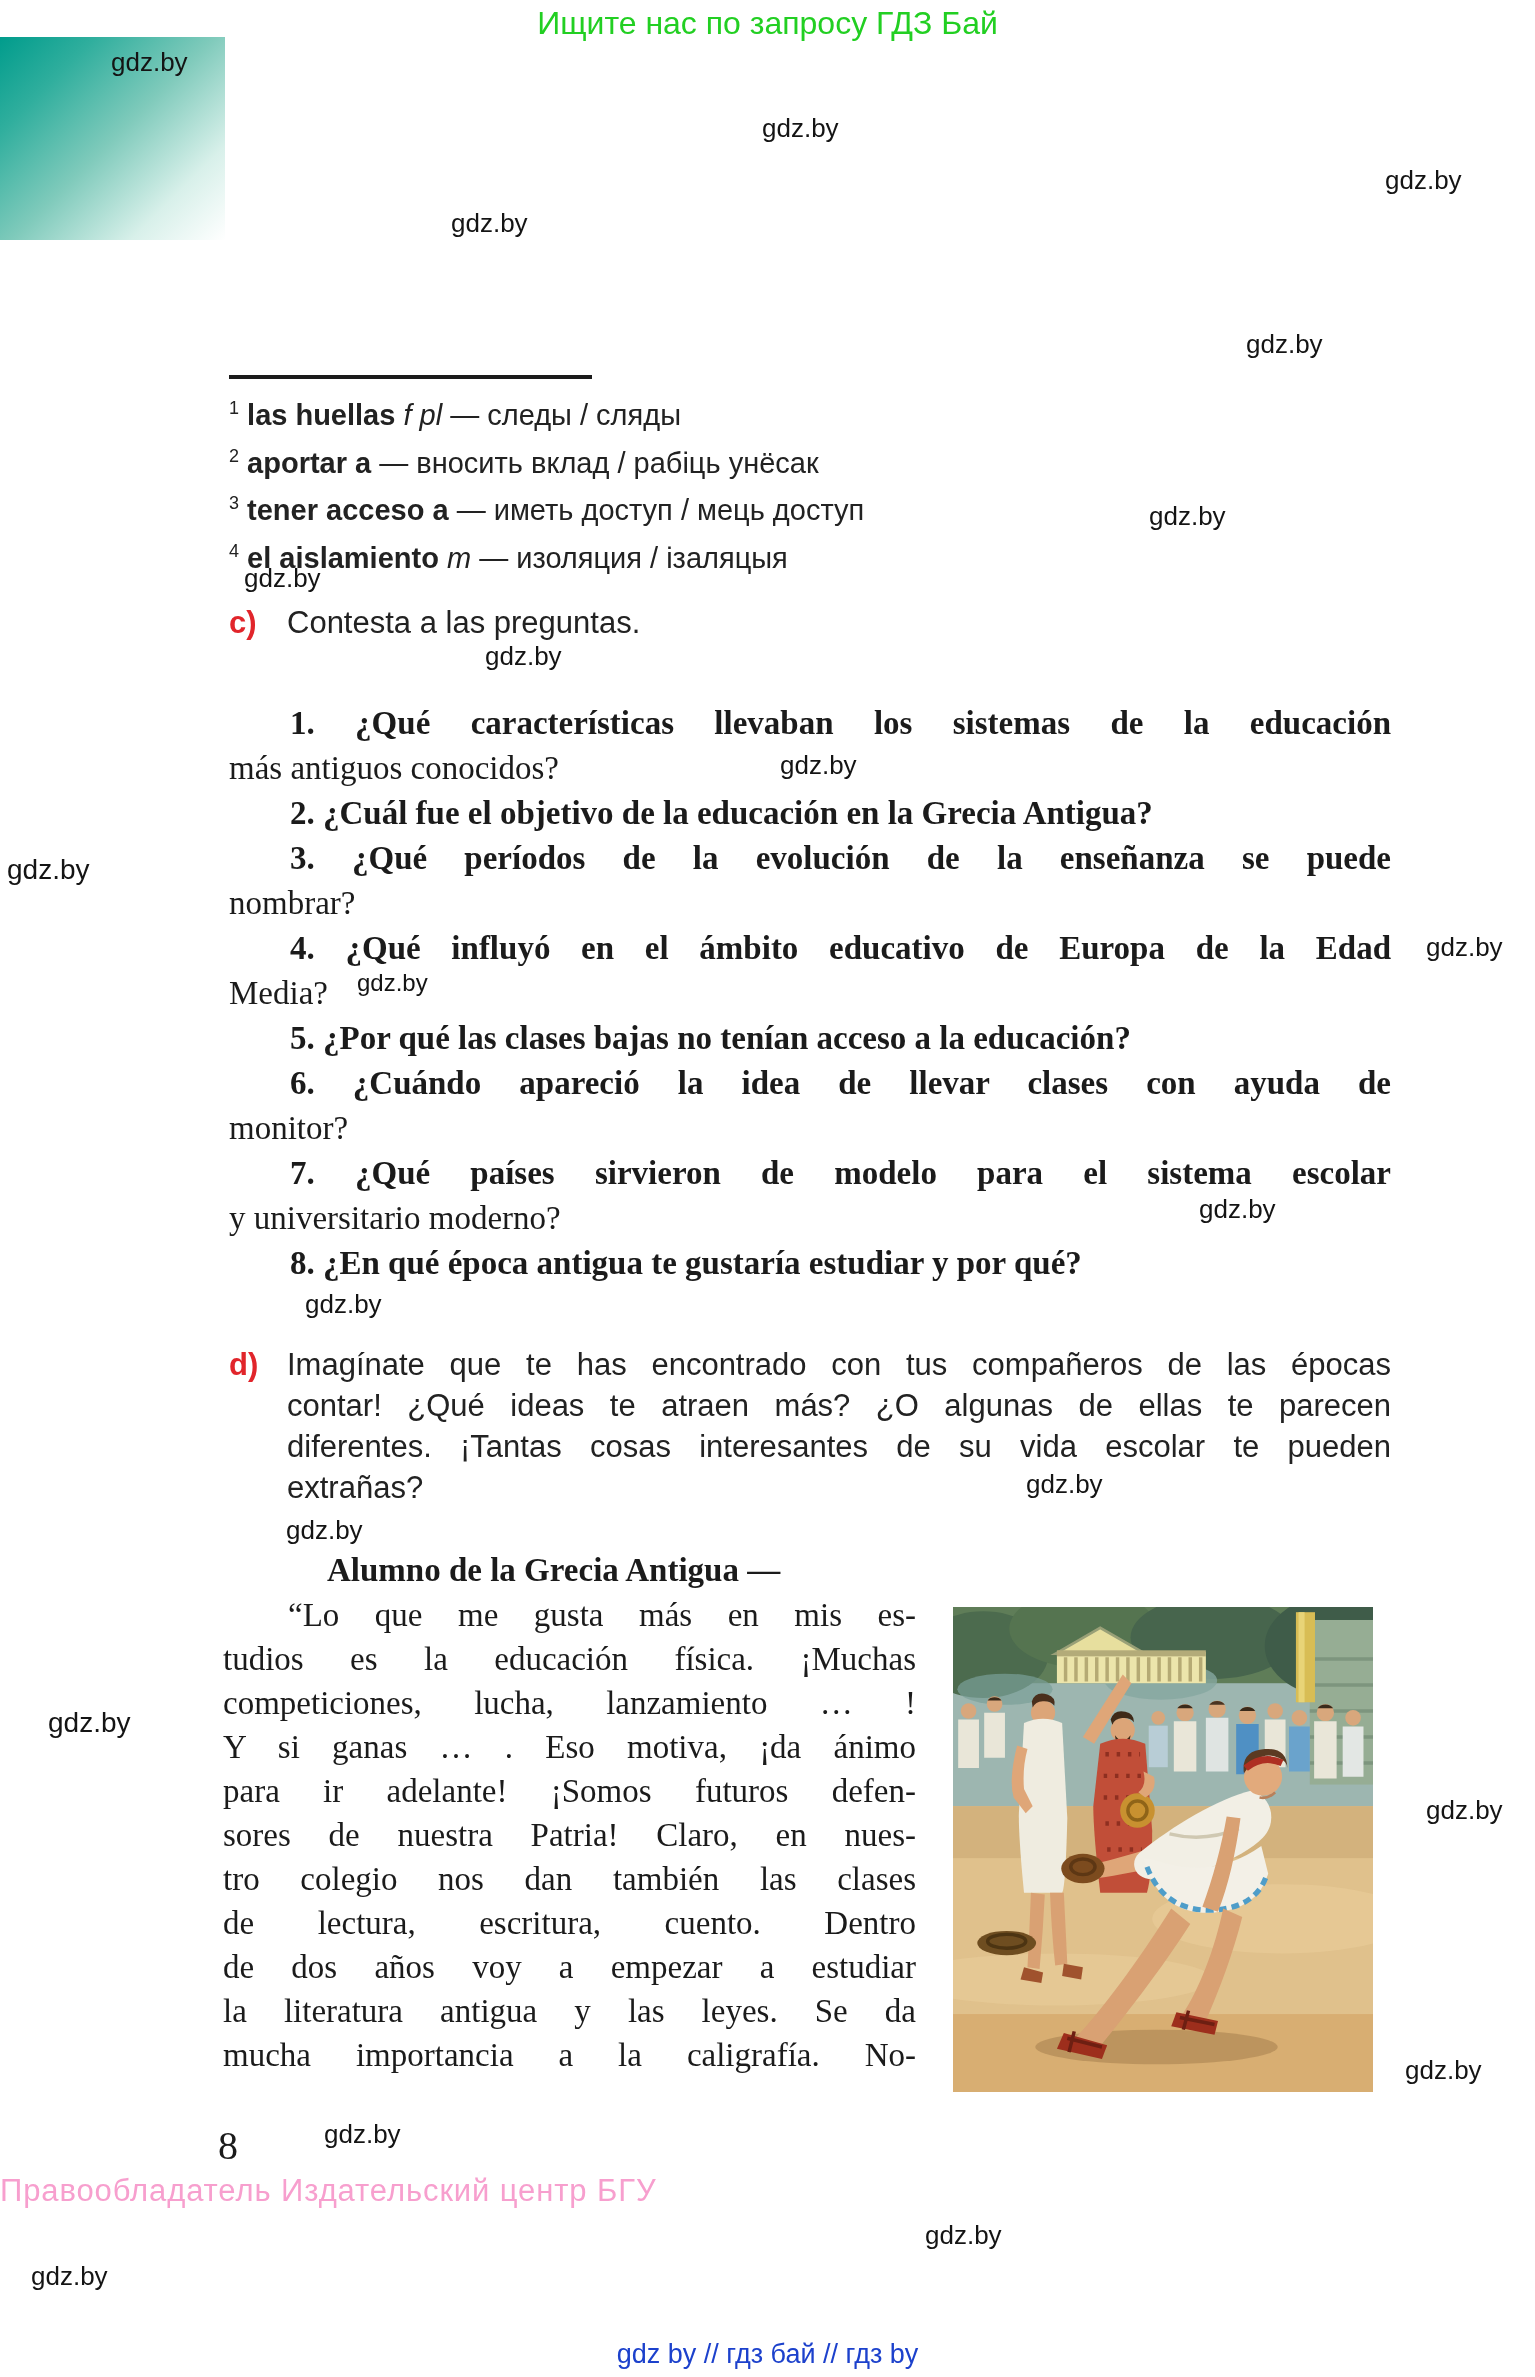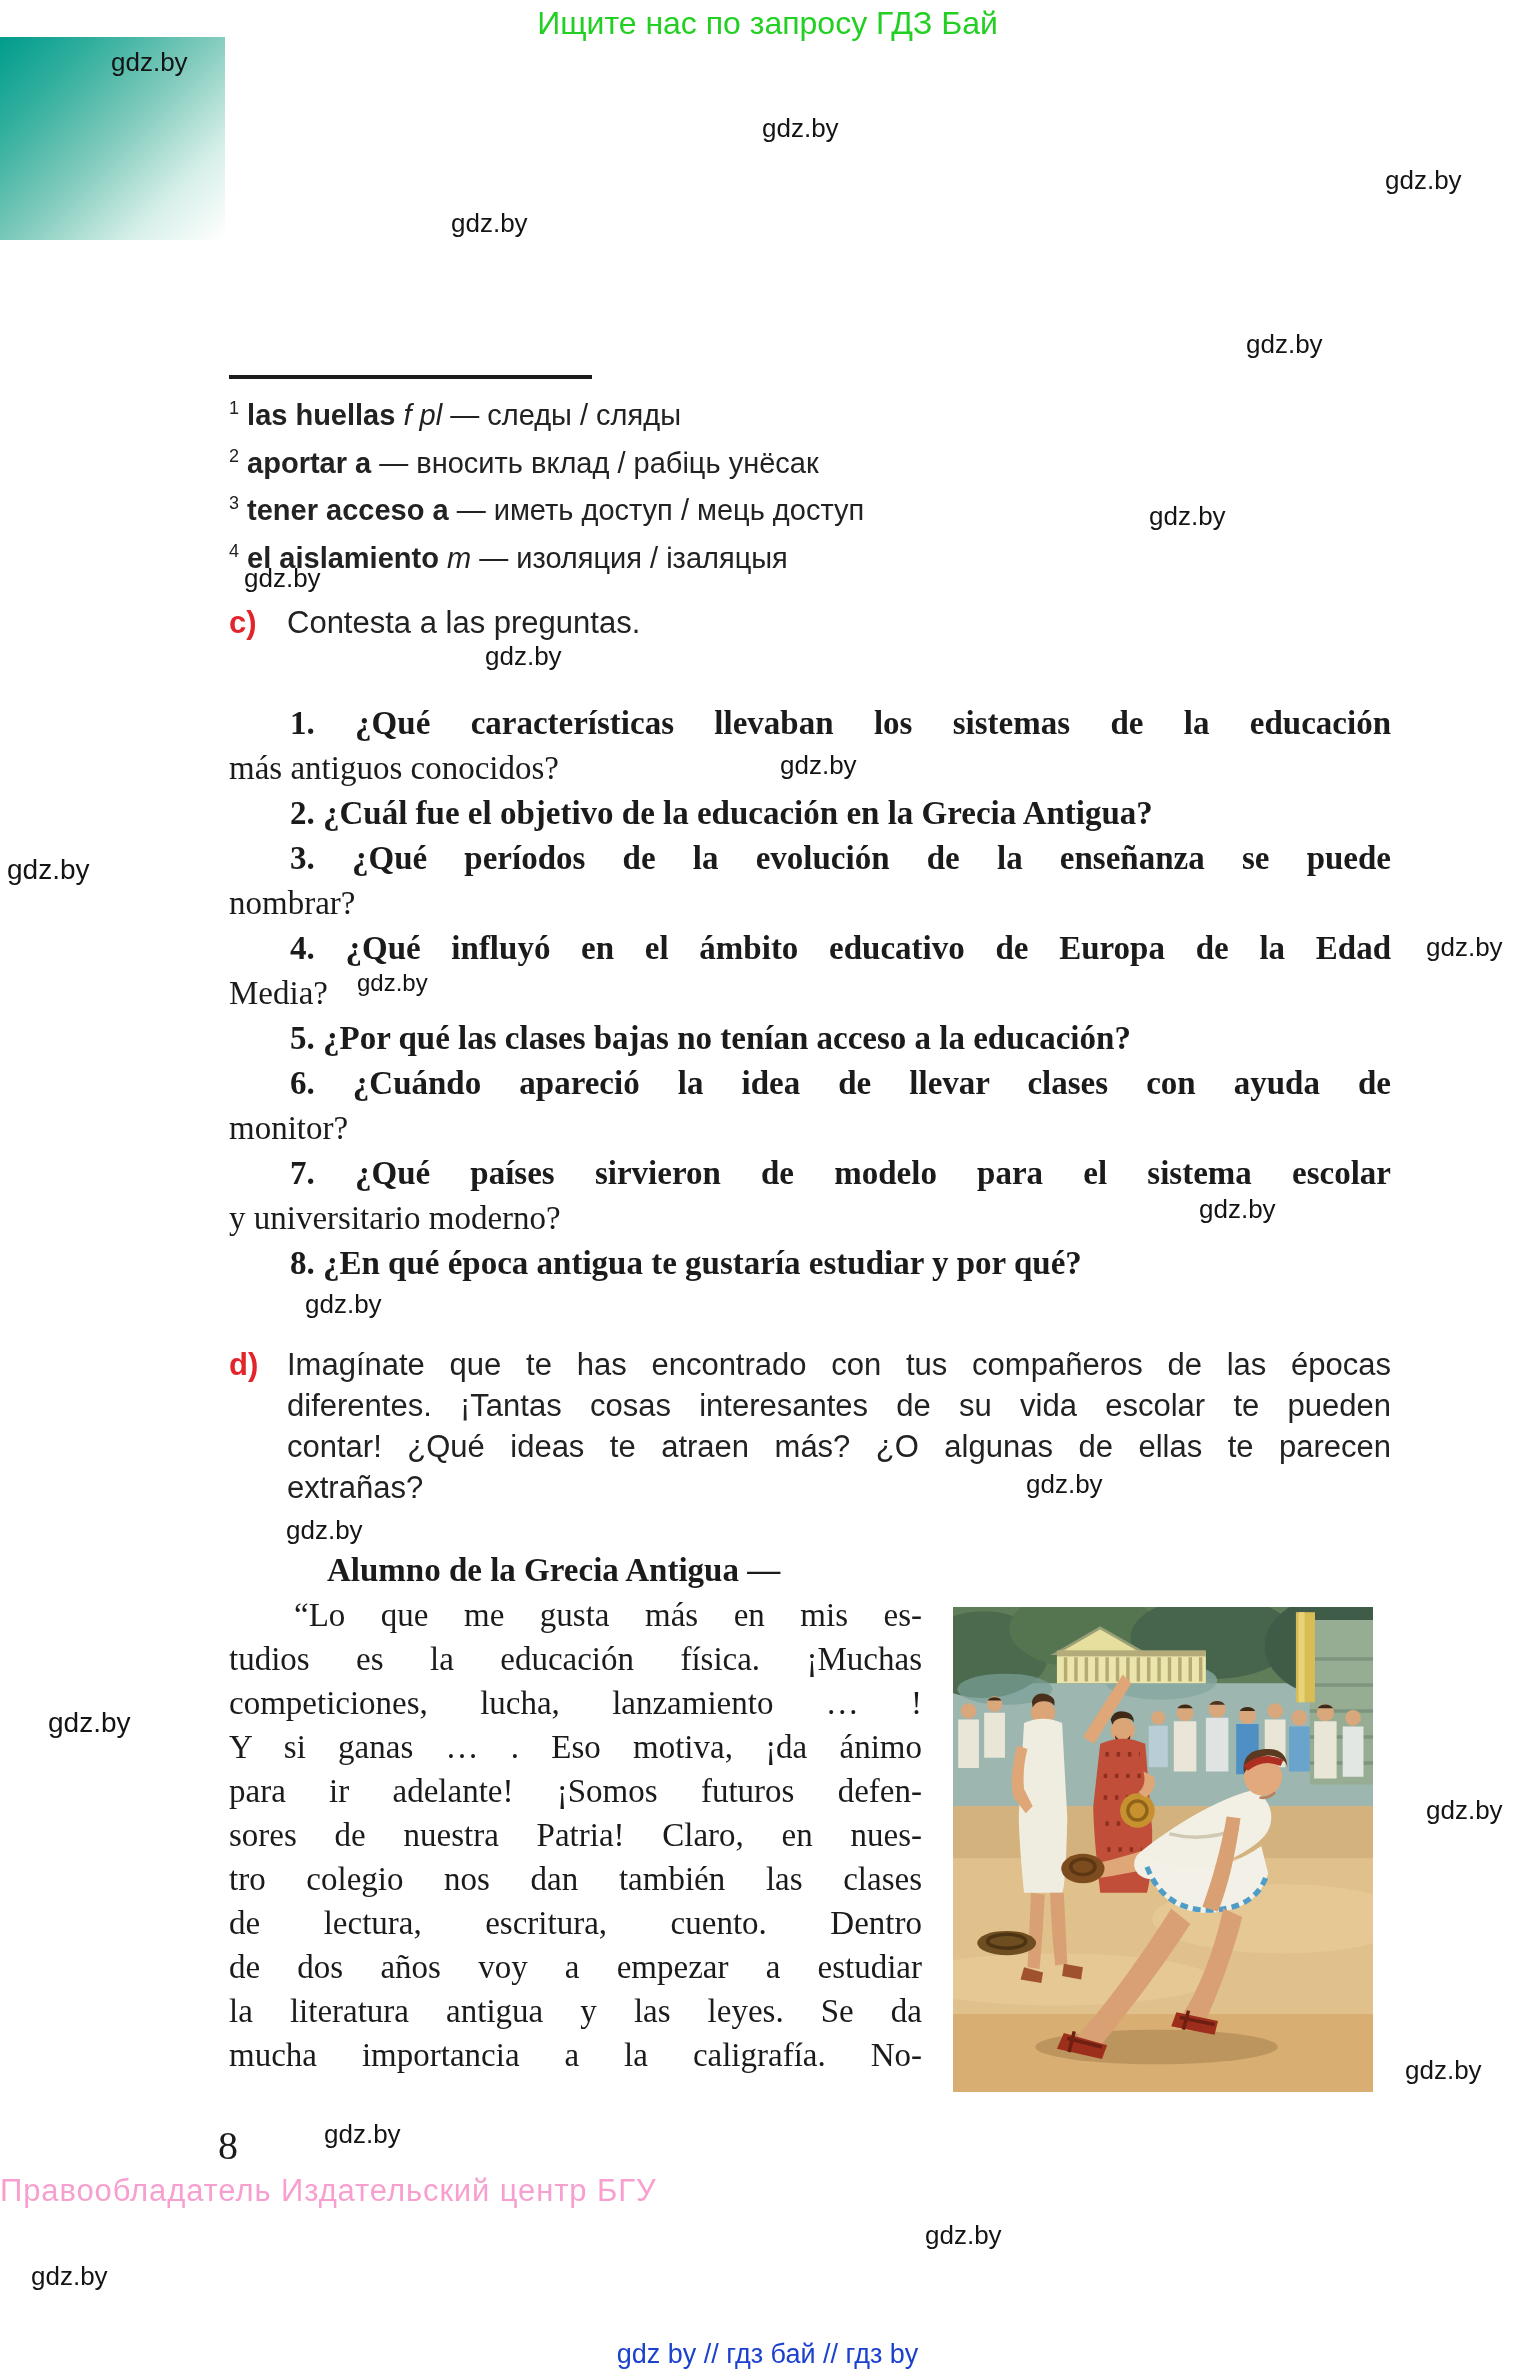--- a/index.html
+++ b/index.html
@@ -63,21 +63,21 @@
   .questions{
     position:absolute;left:229px;top:701px;width:1162px;
     font-size:33px;line-height:45px;
   }
   .qfirst{text-indent:61px;font-weight:bold;}
   .alumno-heading{
     position:absolute;left:287px;top:1548px;
     font-size:33px;font-weight:bold;line-height:45px;margin-left:40px;
   }
   .story{
-    position:absolute;left:229px;top:1593px;width:693px;
+    position:absolute;left:223px;top:1593px;width:693px;
     font-size:33px;line-height:44px;
   }
   .sfirst{text-indent:65px;}
   .illustration{
     position:absolute;left:953px;top:1607px;width:420px;height:485px;
   }
   .illustration svg{display:block;width:100%;height:100%;}
   .page-number{
     position:absolute;left:218px;top:2123px;
     font-size:40px;line-height:45px;
@@ -170,22 +170,22 @@
       </div>
       <div class="question">
         <div class="qfirst ">8. ¿En qué época antigua te gustaría estudiar y por qué?</div>
       </div>
     </div>
 
   <div class="sec-row sec-d">
     <div class="sec-marker">d)</div>
     <div class="sec-body" id="d-lines">
         <div class="jline">Imagínate que te has encontrado con tus compañeros de las épocas</div>
+        <div class="jline">contar! ¿Qué ideas te atraen más? ¿O algunas de ellas te parecen</div>
         <div class="jline">diferentes. ¡Tantas cosas interesantes de su vida escolar te pueden</div>
-        <div class="jline">contar! ¿Qué ideas te atraen más? ¿O algunas de ellas te parecen</div>
         <div>extrañas?</div>
       </div>
   </div>
 
   <div class="alumno-heading">Alumno de la Grecia Antigua —</div>
   <div class="story" id="story-text">
       <div class="sfirst jline">“Lo que me gusta más en mis es-</div>
       <div class="jline">tudios es la educación física. ¡Muchas</div>
       <div class="jline">competiciones, lucha, lanzamiento … !</div>
       <div class="jline">Y si ganas … . Eso motiva, ¡da ánimo</div>

